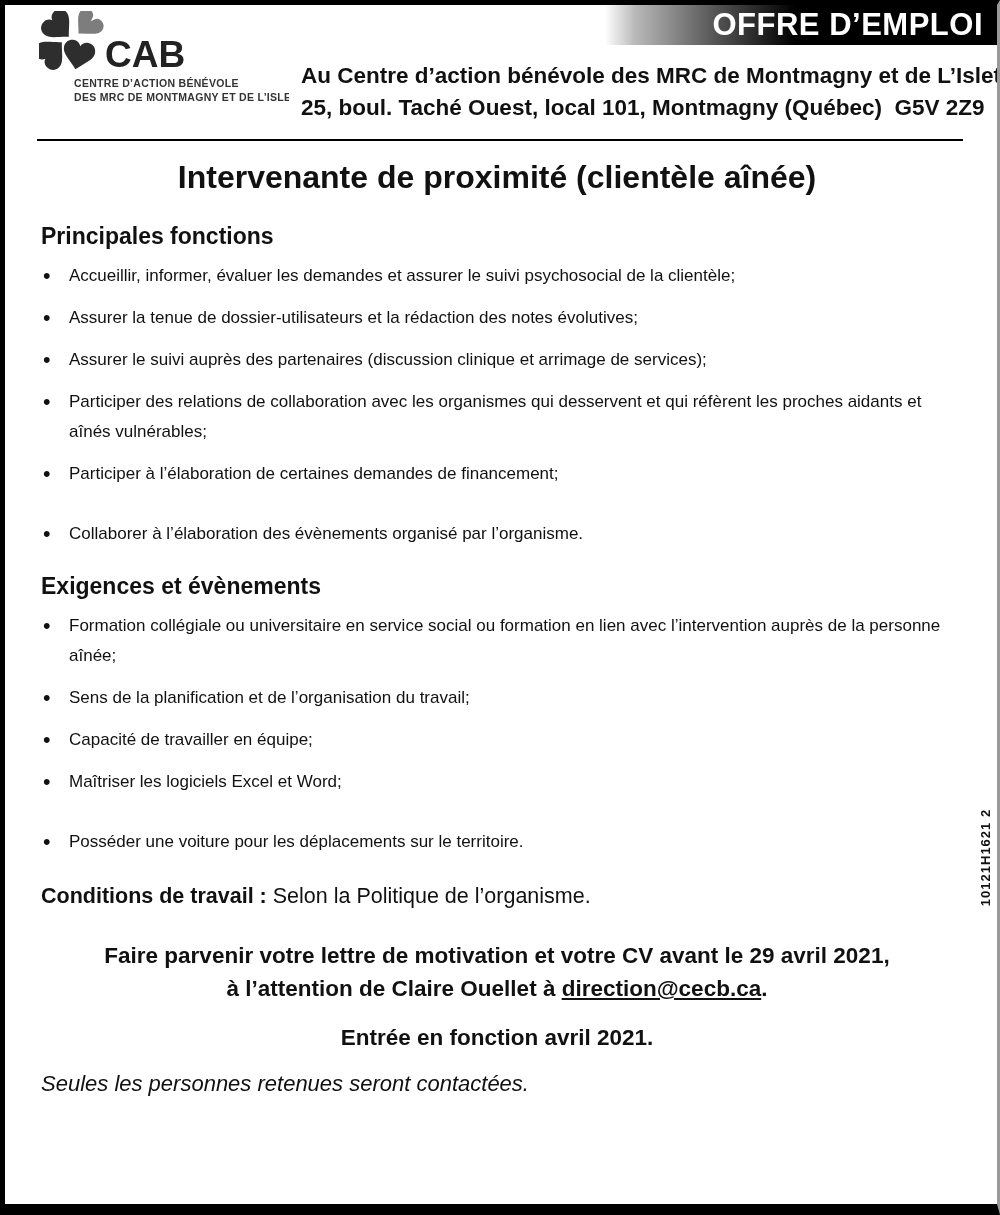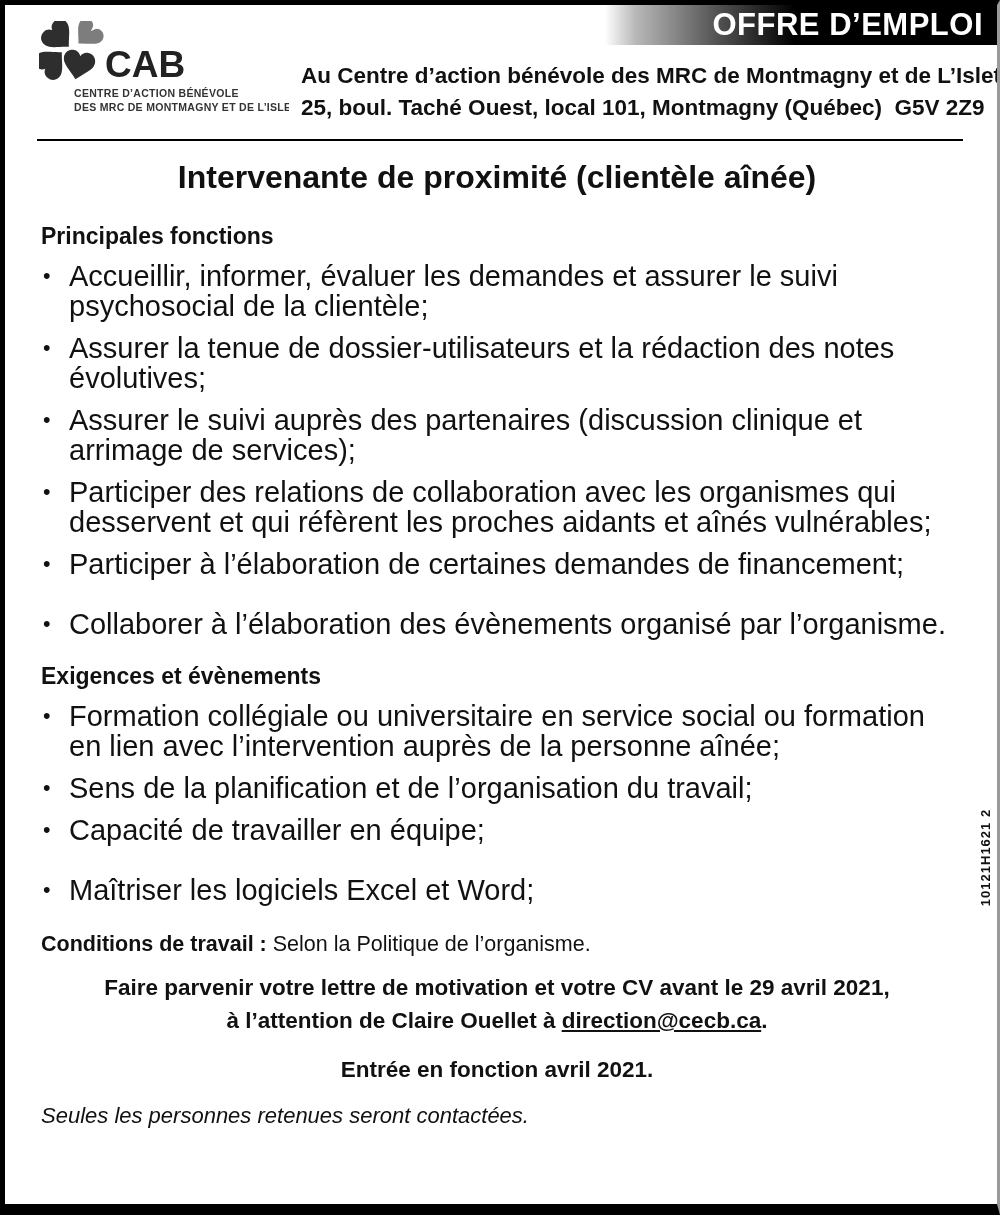--- a/index.html
+++ b/index.html
@@ -36,21 +36,21 @@
     white-space: nowrap;
   }
 
   
   .header-zone {
     position: relative;
     height: 136px;
     margin: 0 34px 0 32px;
     border-bottom: 2px solid #000;
   }
-  .logo { position: absolute; left: 2px; top: 16px; }
+  .logo { position: absolute; left: 2px; top: 6px; }
   .address {
     position: absolute;
     left: 264px;
     top: 55px;
     font-weight: bold;
     font-size: 22.5px;
     line-height: 32px;
     white-space: nowrap;
   }
 
@@ -69,40 +69,40 @@
     font-weight: bold;
     line-height: 26px;
   }
   .section-heading.first { margin-top: 26px; }
   .section-heading.second { margin-top: 24px; }
 
   ul.bullets { list-style: none; margin-top: 12px; }
   ul.bullets li {
     position: relative;
     padding-left: 28px;
-    font-size: 29px;
+    font-size: 17px;
     line-height: 30px;
     margin-bottom: 12px;
   }
   ul.bullets li:last-child { margin-bottom: 0; margin-top: 30px; }
   ul.bullets li::before {
     content: "\2022";
     position: absolute;
     left: 2px;
     top: 0;
     font-size: 21.5px;
   }
 
   .detail-line { font-size: 21.5px; line-height: 30px; }
   .detail-line .label { font-weight: bold; }
   .detail-horaire { margin-top: 28px; }
   .detail-conditions { margin-top: 24px; }
 
   .apply-block {
-    margin-top: 12px;
+    margin-top: 28px;
     text-align: center;
     font-weight: bold;
     font-size: 22.5px;
     line-height: 33px;
   }
   .apply-block .email { text-decoration: underline; color: inherit; }
 
   .start-line {
     margin-top: 18px;
     text-align: center;
@@ -187,20 +187,21 @@
       <li>Participer à l’élaboration de certaines demandes de financement;</li>
       <li>Collaborer à l’élaboration des évènements organisé par l’organisme.</li>
     </ul>
 
     <h2 class="section-heading second">Exigences et évènements</h2>
     <ul class="bullets">
       <li>Formation collégiale ou universitaire en service social ou formation en lien avec l’intervention auprès de la personne aînée;</li>
       <li>Sens de la planification et de l’organisation du travail;</li>
       <li>Capacité de travailler en équipe;</li>
       <li>Maîtriser les logiciels Excel et Word;</li>
+      <li>Posséder une voiture pour les déplacements sur le territoire.</li>
     </ul>
 
 
     <p class="detail-line detail-conditions"><span class="label">Conditions de travail :</span><span> Selon la Politique de l’organisme.</span></p>
 
     <div class="apply-block">
       <div>Faire parvenir votre lettre de motivation et votre CV avant le 29 avril 2021,</div>
       <div><span>à l’attention de Claire Ouellet à </span><a class="email" href="#">direction@cecb.ca</a><span>.</span></div>
     </div>
 

